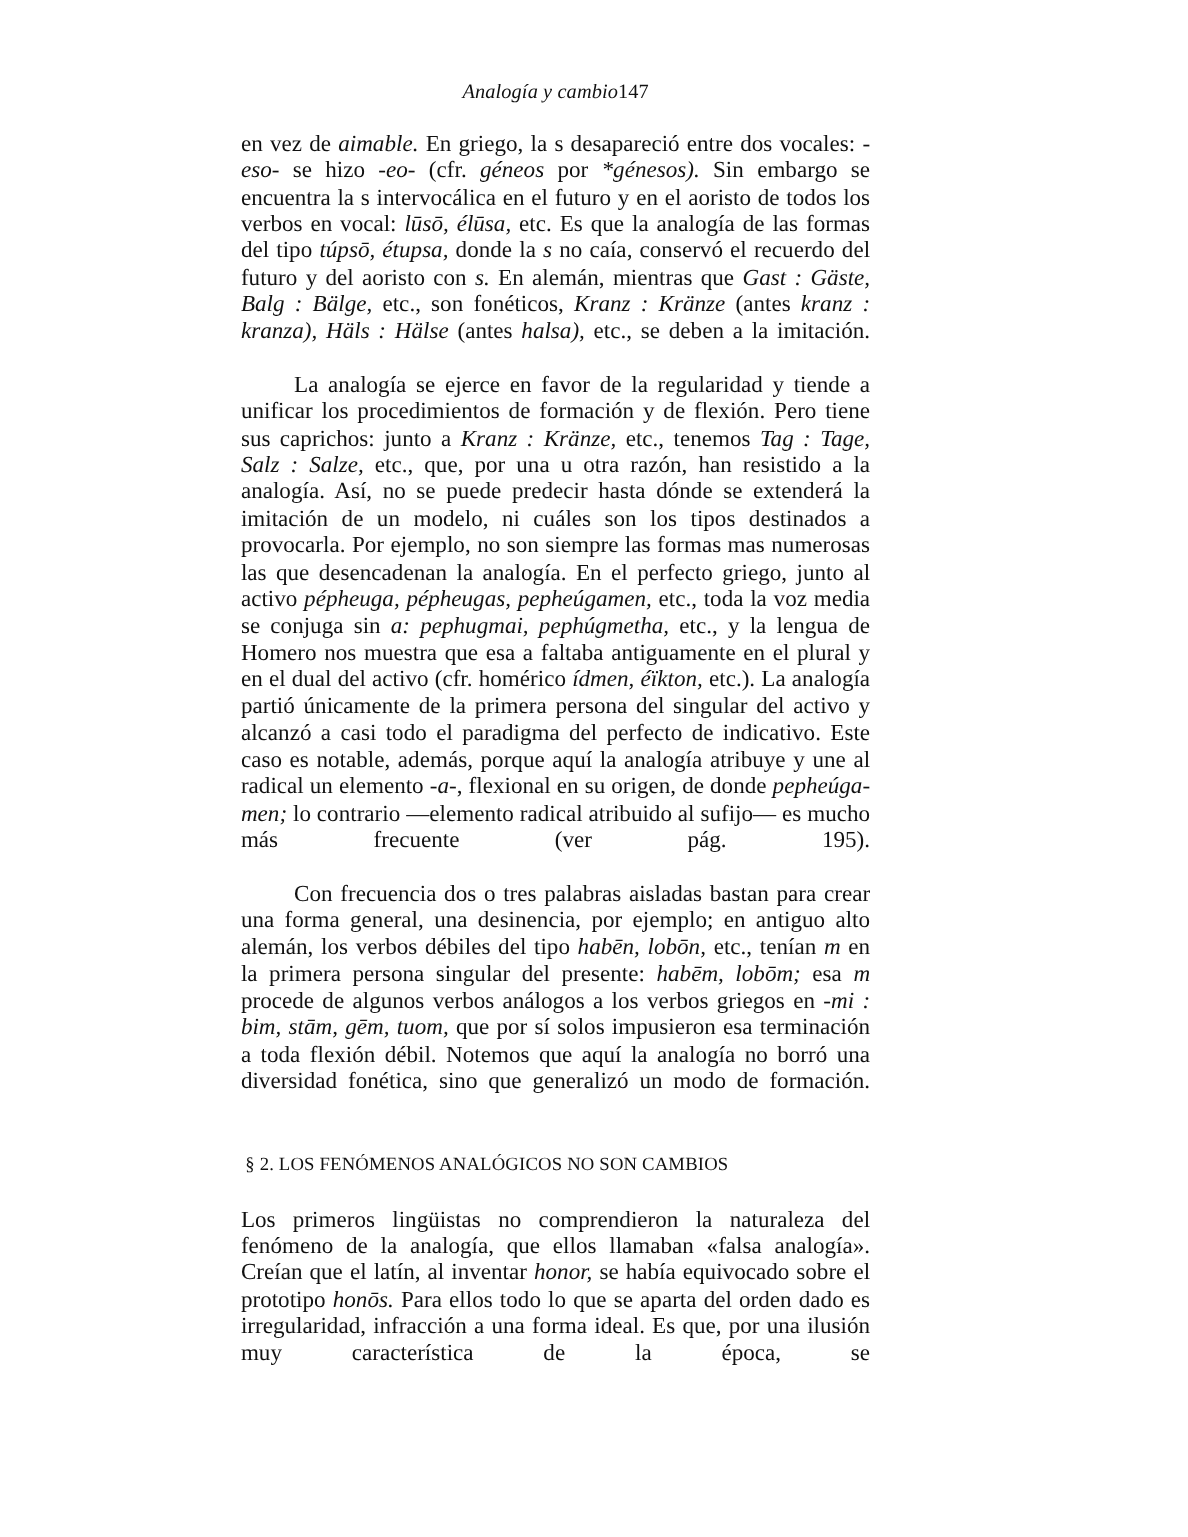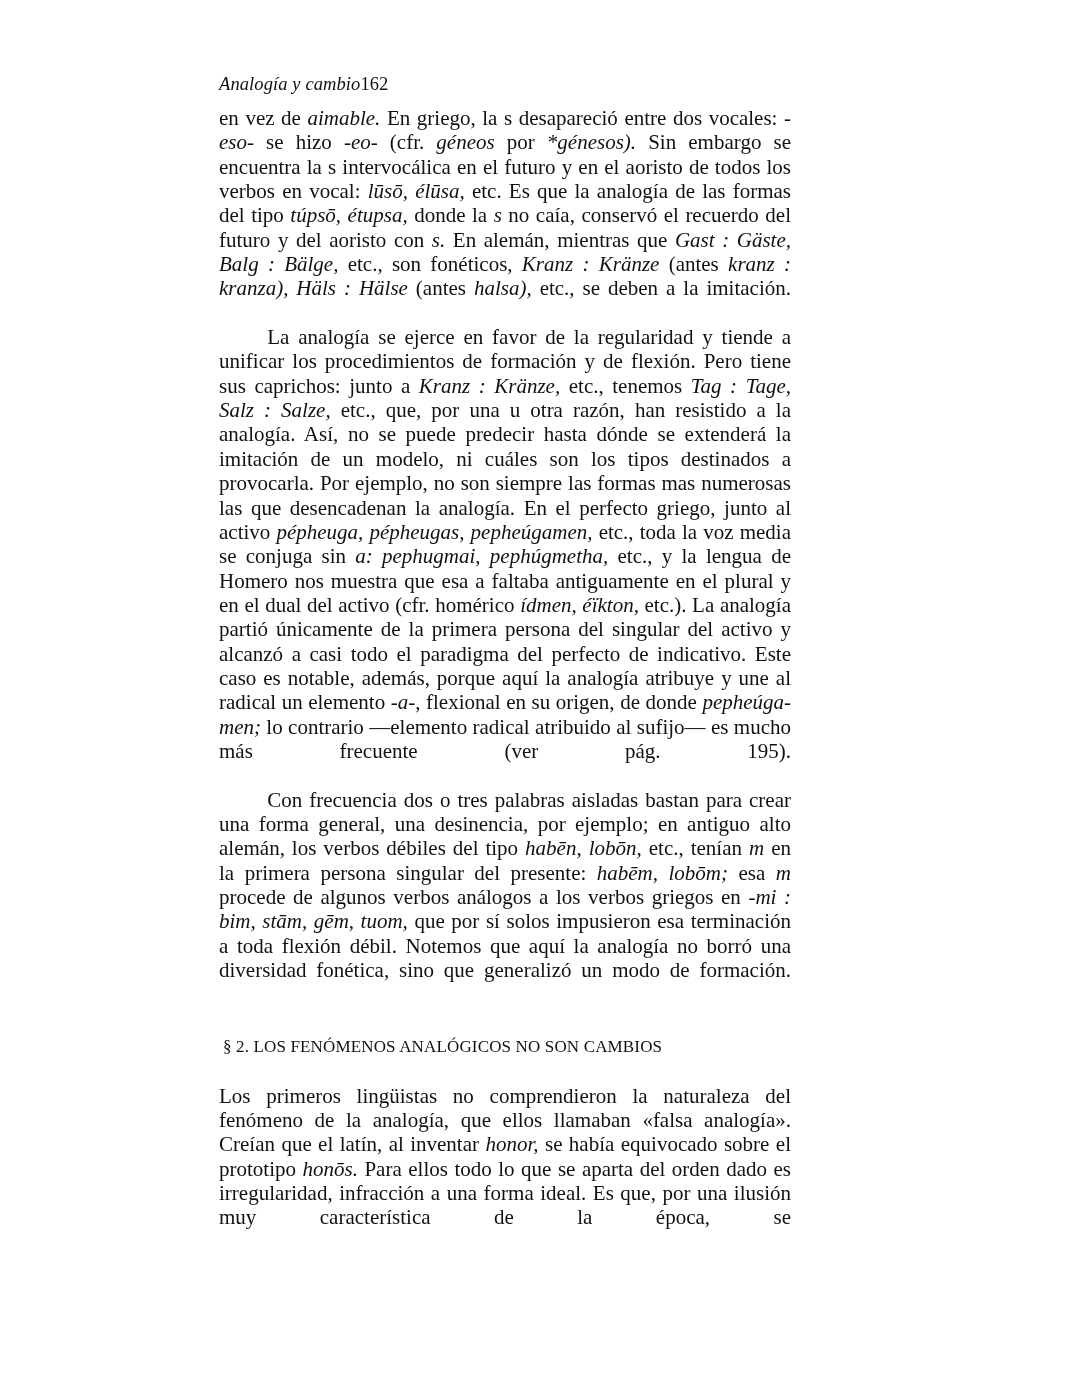--- a/index.html
+++ b/index.html
@@ -25,24 +25,24 @@
   .content {
     position: absolute;
     left: 219px;
     top: 72px;
     width: 572px;
   }
   
   .runhead {
     display: flex;
     align-items: baseline;
-    justify-content: flex-start;
+    justify-content: center;
     font-size: 18.5px;
     line-height: 24px;
-    margin-bottom: 10px;
+    margin-bottom: 22px;
   }
   .runhead-title {
     font-style: italic;
     letter-spacing: 0.1px;
   }
   .runhead-folio {
     font-style: normal;
     font-size: 18.5px;
   }
   
@@ -86,21 +86,21 @@
   }
 </style>
 </head>
 <body>
 
 <div class="page">
   <div class="content">
 
     <div class="runhead">
       <span class="runhead-title">Analogía y cambio</span>
-      <span class="runhead-folio">162</span>
+      <span class="runhead-folio">147</span>
     </div>
 
     <div class="body-block" id="body-paragraphs">
         <p><span>en vez de </span><i>aimable.</i><span> En griego, la s desapareció entre dos vocales: </span><i>-eso-</i><span> se hizo </span><i>-eo-</i><span> (cfr. </span><i>géneos</i><span> por </span><i>*génesos).</i><span> Sin embargo se encuentra la s intervocálica en el futuro y en el aoristo de todos los verbos en vocal: </span><i>lūsō, élūsa,</i><span> etc. Es que la analogía de las formas del tipo </span><i>túpsō, étupsa,</i><span> donde la </span><i>s</i><span> no caía, conservó el recuerdo del futuro y del aoristo con </span><i>s.</i><span> En alemán, mientras que </span><i>Gast : Gäste, Balg : Bälge,</i><span> etc., son fonéticos, </span><i>Kranz : Kränze</i><span> (antes </span><i>kranz : kranza), Häls : Hälse</i><span> (antes </span><i>halsa),</i><span> etc., se deben a la imitación.</span></p>
         <p class="indent"><span>La analogía se ejerce en favor de la regularidad y tiende a unificar los procedimientos de formación y de flexión. Pero tiene sus caprichos: junto a </span><i>Kranz : Kränze,</i><span> etc., tenemos </span><i>Tag : Tage, Salz : Salze,</i><span> etc., que, por una u otra razón, han resistido a la analogía. Así, no se puede predecir hasta dónde se extenderá la imitación de un modelo, ni cuáles son los tipos destinados a provocarla. Por ejemplo, no son siempre las formas mas numerosas las que desencadenan la analogía. En el perfecto griego, junto al activo </span><i>pépheuga, pépheugas, pepheúgamen,</i><span> etc., toda la voz media se conjuga sin </span><i>a: pephugmai, pephúgmetha,</i><span> etc., y la lengua de Homero nos muestra que esa a faltaba antiguamente en el plural y en el dual del activo (cfr. homérico </span><i>ídmen, éïkton,</i><span> etc.). La analogía partió únicamente de la primera persona del singular del activo y alcanzó a casi todo el paradigma del perfecto de indicativo. Este caso es notable, además, porque aquí la analogía atribuye y une al radical un elemento </span><i>-a-</i><span>, flexional en su origen, de donde </span><i>pepheúga-men;</i><span> lo contrario —elemento radical atribuido al sufijo— es mucho más frecuente (ver pág. 195).</span></p>
         <p class="indent"><span>Con frecuencia dos o tres palabras aisladas bastan para crear una forma general, una desinencia, por ejemplo; en antiguo alto alemán, los verbos débiles del tipo </span><i>habēn, lobōn,</i><span> etc., tenían </span><i>m</i><span> en la primera persona singular del presente: </span><i>habēm, lobōm;</i><span> esa </span><i>m</i><span> procede de algunos verbos análogos a los verbos griegos en </span><i>-mi : bim, stām, gēm, tuom,</i><span> que por sí solos impusieron esa terminación a toda flexión débil. Notemos que aquí la analogía no borró una diversidad fonética, sino que generalizó un modo de formación.</span></p>
       </div>
 
     <div class="section-head">§ 2. LOS FENÓMENOS ANALÓGICOS NO SON CAMBIOS</div>
 

